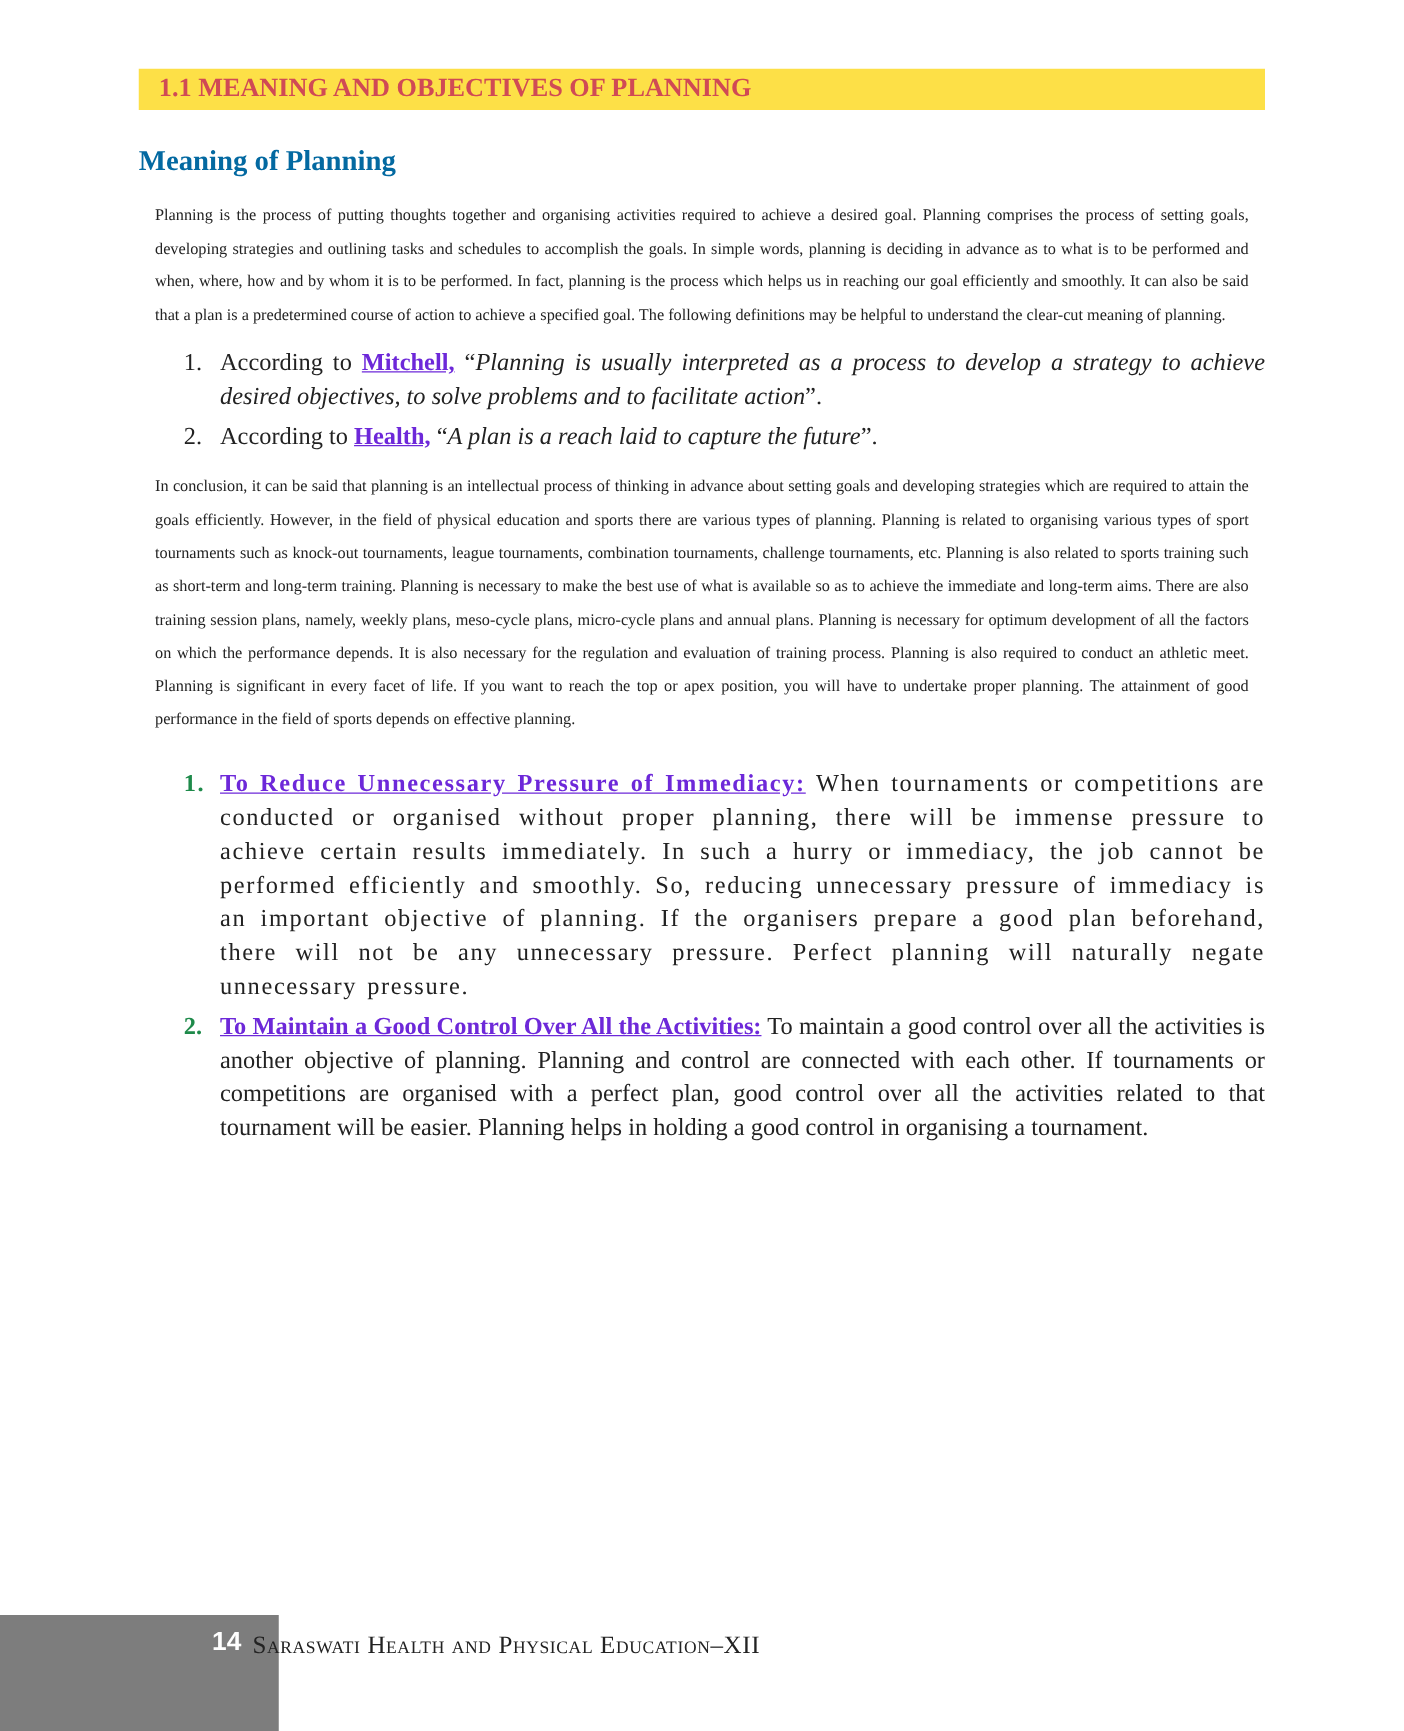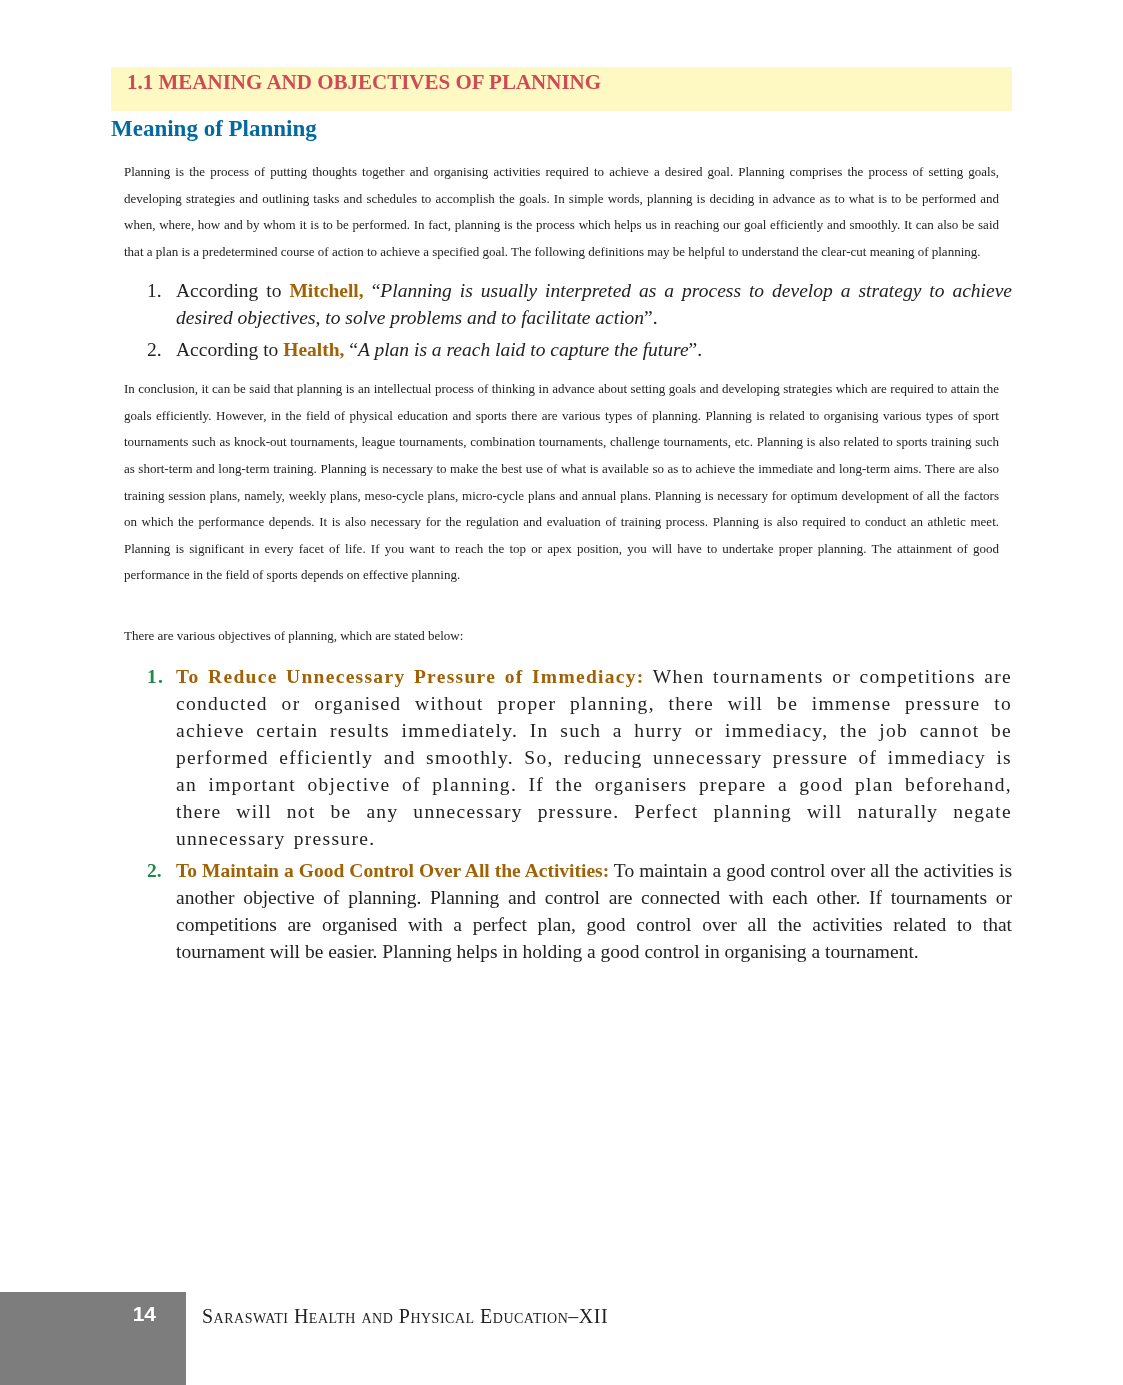--- a/index.html
+++ b/index.html
@@ -1,36 +1,36 @@
 <!DOCTYPE html>
 <html><head>
 <meta charset="utf-8">
 <style>
   html, body { margin: 0; padding: 0; background: #ffffff; }
   body { width: 1123px; height: 1385px; position: relative; overflow: hidden;
          font-family: "Liberation Serif", "DejaVu Serif", serif; color: #222; }
-  .section-banner { position: absolute; left: 111px; top: 55px; width: 901px; height: 44px;
-                    background: #fef9c3; margin-top: 12px; }
+  .section-banner { position: absolute; left: 111px; top: 55px; width: 901px; height: 33px;
+                    background: #fde047; }
   .section-title { position: absolute; left: 16px; top: 3px; font-size: 21px; font-weight: bold;
                    color: #d04a55; letter-spacing: 0px; }
   .content { position: absolute; left: 111px; top: 112px; width: 901px; }
   h2 { font-size: 23px; font-weight: bold; margin: 0; line-height: 34px; color: #0369a1; }
   p.body { margin: 13px; font-size: 13px; line-height: 26.6px; text-align: justify; }
   ol.defs { list-style: none; margin: 4px 0 6px 0; padding: 0; }
   ol.defs li { position: relative; padding-left: 65px; font-size: 19.5px; line-height: 26.6px;
                text-align: justify; margin-bottom: 5px; }
   .num { position: absolute; left: 36px; top: 0; }
   .num.green { color: #1e8a4a; font-weight: bold; }
-  .green-b { color: #a16207; font-weight: bold; }
+  .green-b { color: #6d28d9; font-weight: bold; text-decoration: underline; }
   .ital { font-style: italic; }
   ol.objs { list-style: none; margin: 4px 0 0 0; padding: 0; }
   ol.objs li { position: relative; padding-left: 65px; font-size: 19.5px; line-height: 27px;
                text-align: justify; margin-bottom: 5px; }
   .obj1 { letter-spacing: 1.3px; word-spacing: 2px; }
-  .footer-box { position: absolute; left: 0; top: 1292px; width: 186px; height: 93px; background: #7d7d7d; }
+  .footer-box { position: absolute; left: 0; top: 1292px; width: 186px; height: 93px; background: #7d7d7d; padding-left: 37px; }
   .page-num { position: absolute; right: 30px; top: 10px; font-family: "Liberation Sans", "DejaVu Sans", sans-serif;
               font-weight: bold; font-size: 21px; color: #ffffff; }
   .footer-title { position: absolute; left: 202px; top: 1305px; font-size: 20px; color: #222;
                   font-variant: small-caps; letter-spacing: 0.5px; }
   .gap { height: 8px; }
 </style>
 </head>
 <body>
 
 <div class="section-banner">
@@ -48,21 +48,20 @@
     </li>
     <li>
       <span class="num">2.</span>
       <span>According to </span><span class="green-b">Health,</span><span> “</span><span class="ital">A plan is a reach laid to capture the future</span><span>”.</span>
     </li>
   </ol>
 
   <p class="body">In conclusion, it can be said that planning is an intellectual process of thinking in advance about setting goals and developing strategies which are required to attain the goals efficiently. However, in the field of physical education and sports there are various types of planning. Planning is related to organising various types of sport tournaments such as knock-out tournaments, league tournaments, combination tournaments, challenge tournaments, etc. Planning is also related to sports training such as short-term and long-term training. Planning is necessary to make the best use of what is available so as to achieve the immediate and long-term aims. There are also training session plans, namely, weekly plans, meso-cycle plans, micro-cycle plans and annual plans. Planning is necessary for optimum development of all the factors on which the performance depends. It is also necessary for the regulation and evaluation of training process. Planning is also required to conduct an athletic meet. Planning is significant in every facet of life. If you want to reach the top or apex position, you will have to undertake proper planning. The attainment of good performance in the field of sports depends on effective planning.</p>
 
   <div class="gap"></div>
-  <p class="body">There are various objectives of planning, which are stated below:</p>
 
   <ol class="objs">
     <li class="obj1">
       <span class="num green">1.</span>
       <span class="green-b">To Reduce Unnecessary Pressure of Immediacy:</span><span> When tournaments or competitions are conducted or organised without proper planning, there will be immense pressure to achieve certain results immediately. In such a hurry or immediacy, the job cannot be performed efficiently and smoothly. So, reducing unnecessary pressure of immediacy is an important objective of planning. If the organisers prepare a good plan beforehand, there will not be any unnecessary pressure. Perfect planning will naturally negate unnecessary pressure.</span>
     </li>
     <li>
       <span class="num green">2.</span>
       <span class="green-b">To Maintain a Good Control Over All the Activities:</span><span> To maintain a good control over all the activities is another objective of planning. Planning and control are connected with each other. If tournaments or competitions are organised with a perfect plan, good control over all the activities related to that tournament will be easier. Planning helps in holding a good control in organising a tournament.</span>
     </li>

